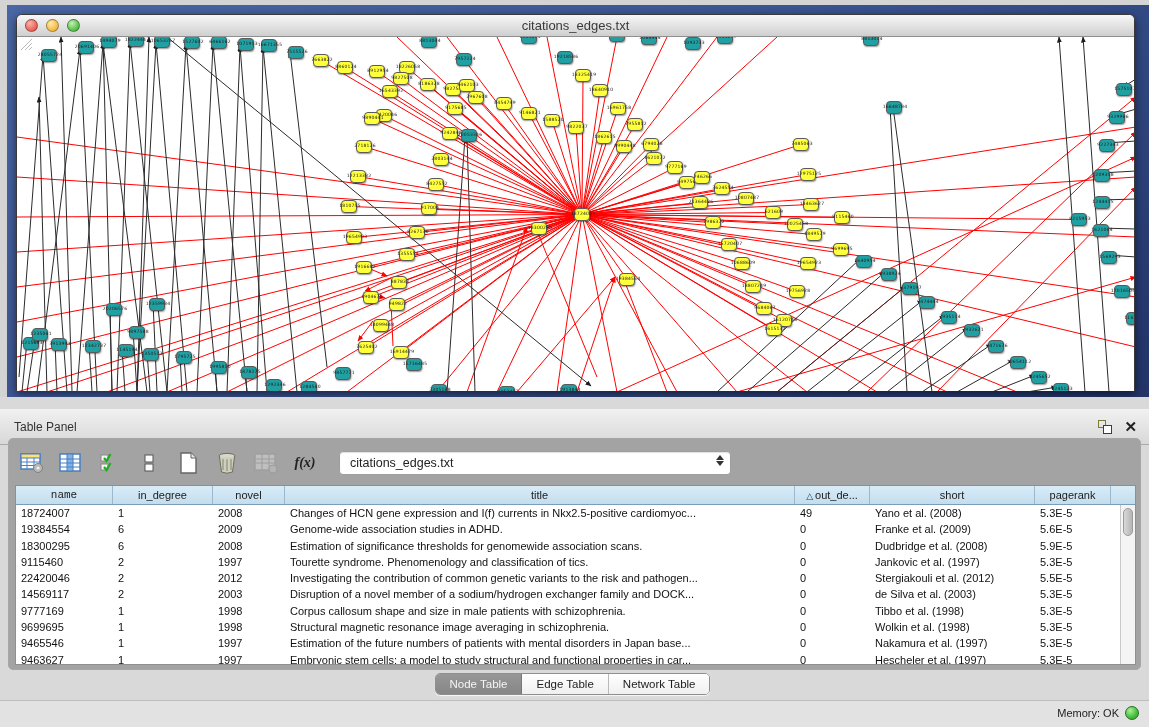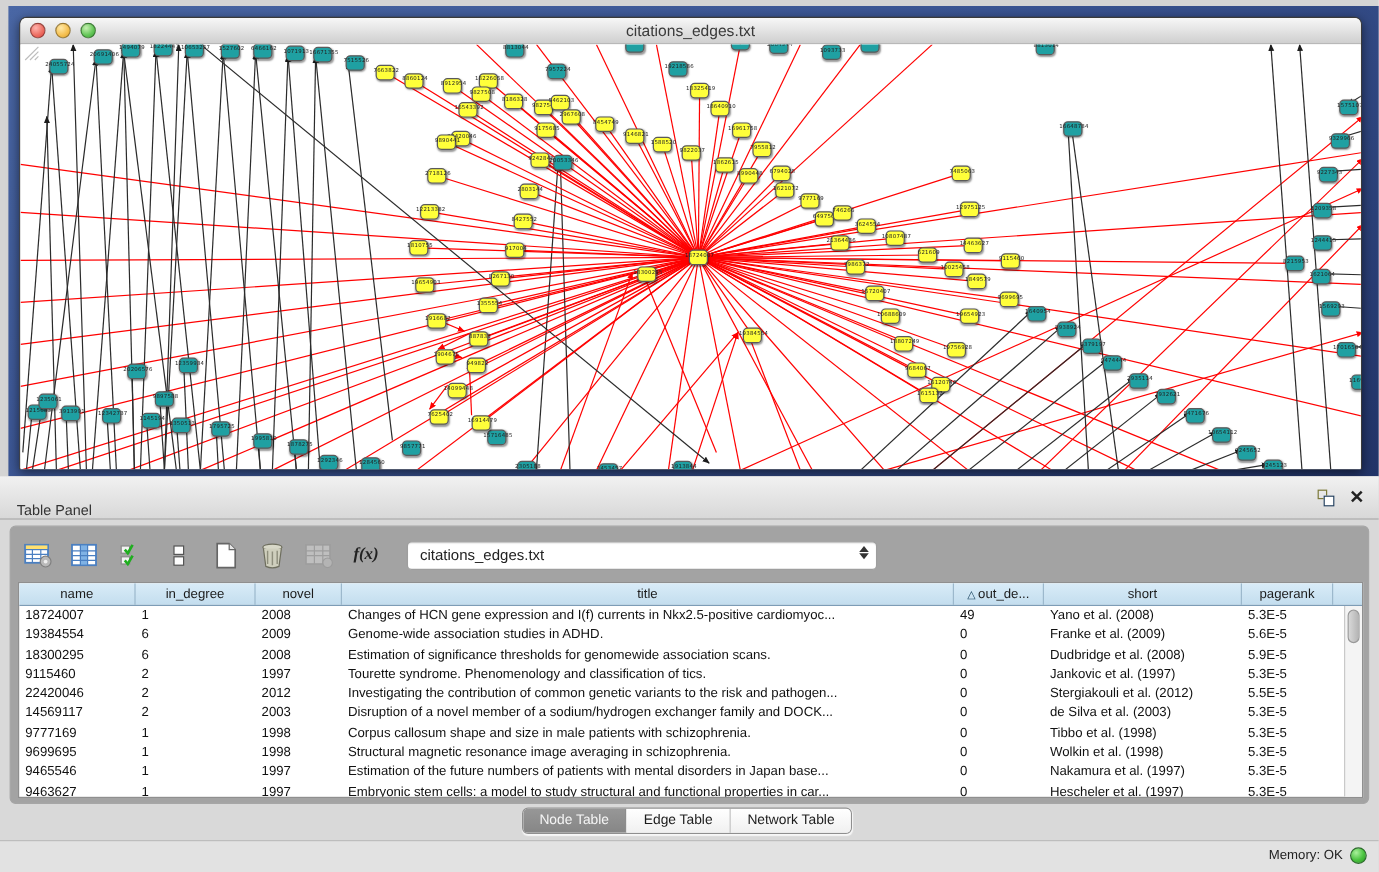--- a/index.html
+++ b/index.html
@@ -26,21 +26,21 @@
     box-shadow:0.5px 1px 1.5px rgba(0,0,0,.4); }
   .gnode.t { background:#1fa0a2; }
   .gnode.y { background:#ffff3a; }
   .gnode .nlabel { position:absolute; left:-14px; top:2px; width:44px; text-align:center;
     font-family:"DejaVu Sans", sans-serif; font-size:4.5px; color:#222; letter-spacing:.2px; pointer-events:none; }
   .grip { position:absolute; right:3px; bottom:2px; width:16px; height:14px; opacity:.65; }
 
   
   .panel { position:absolute; left:0; top:397px; width:1149px; height:330px; background:#d9d9d9; }
   .panel-titlebar { position:relative; height:36px; background:linear-gradient(#f1f1f1,#d8d8d8);
-    border-bottom:1px solid #ababab; display:flex; align-items:flex-end; }
+    border-bottom:1px solid #ababab; display:flex; align-items:center;margin-top:12px; }
   .panel-title { margin-left:14px; font-size:12px; color:#333; }
   .panel-tools { position:absolute; right:12px; top:0; height:100%; display:flex; align-items:center; gap:12px; }
   .float-ic { position:relative; width:14px; height:14px; }
   .float-ic .sq1 { position:absolute; right:0; bottom:0; width:9px; height:9px; border:1.5px solid #26415f; background:#fff; }
   .float-ic .sq2 { position:absolute; left:0; top:0; width:8px; height:8px; border:1.5px solid #7c7a3a; background:transparent; }
   .close-x { font-size:15px; font-weight:bold; color:#222; line-height:14px; }
 
   .panel-box { position:absolute; left:8px; top:41px; width:1133px; height:232px;
     background:#a3a3a3; border:1px solid #a6a6a6; border-radius:5px; }
   .toolbar { position:absolute; left:10px; top:5px; height:38px; display:flex; align-items:center; gap:13px; }
@@ -748,21 +748,21 @@
         <span>citations_edges.txt</span>
         <span class="spin">
             <i class="up"></i>
             <i class="dn"></i>
           </span>
       </div>
     </div>
 
     <div class="tablewrap">
       <div class="thead" id="thead">
-          <div class="th" style="width: 97px;">name</div>
+          <div class="th" style="width: 97px; font-family: Liberation Mono, monospace;">name</div>
           <div class="th" style="width: 100px;">in_degree</div>
           <div class="th" style="width: 72px;">novel</div>
           <div class="th" style="width: 510px;">title</div>
           <div class="th" style="width: 75px;"><span class="sortg">△</span>out_de...</div>
           <div class="th" style="width: 165px;">short</div>
           <div class="th" style="width: 76px;">pagerank</div>
         </div>
       <div id="tbody">
           <div class="trow">
             <div class="td" style="width: 97px;">18724007</div>

